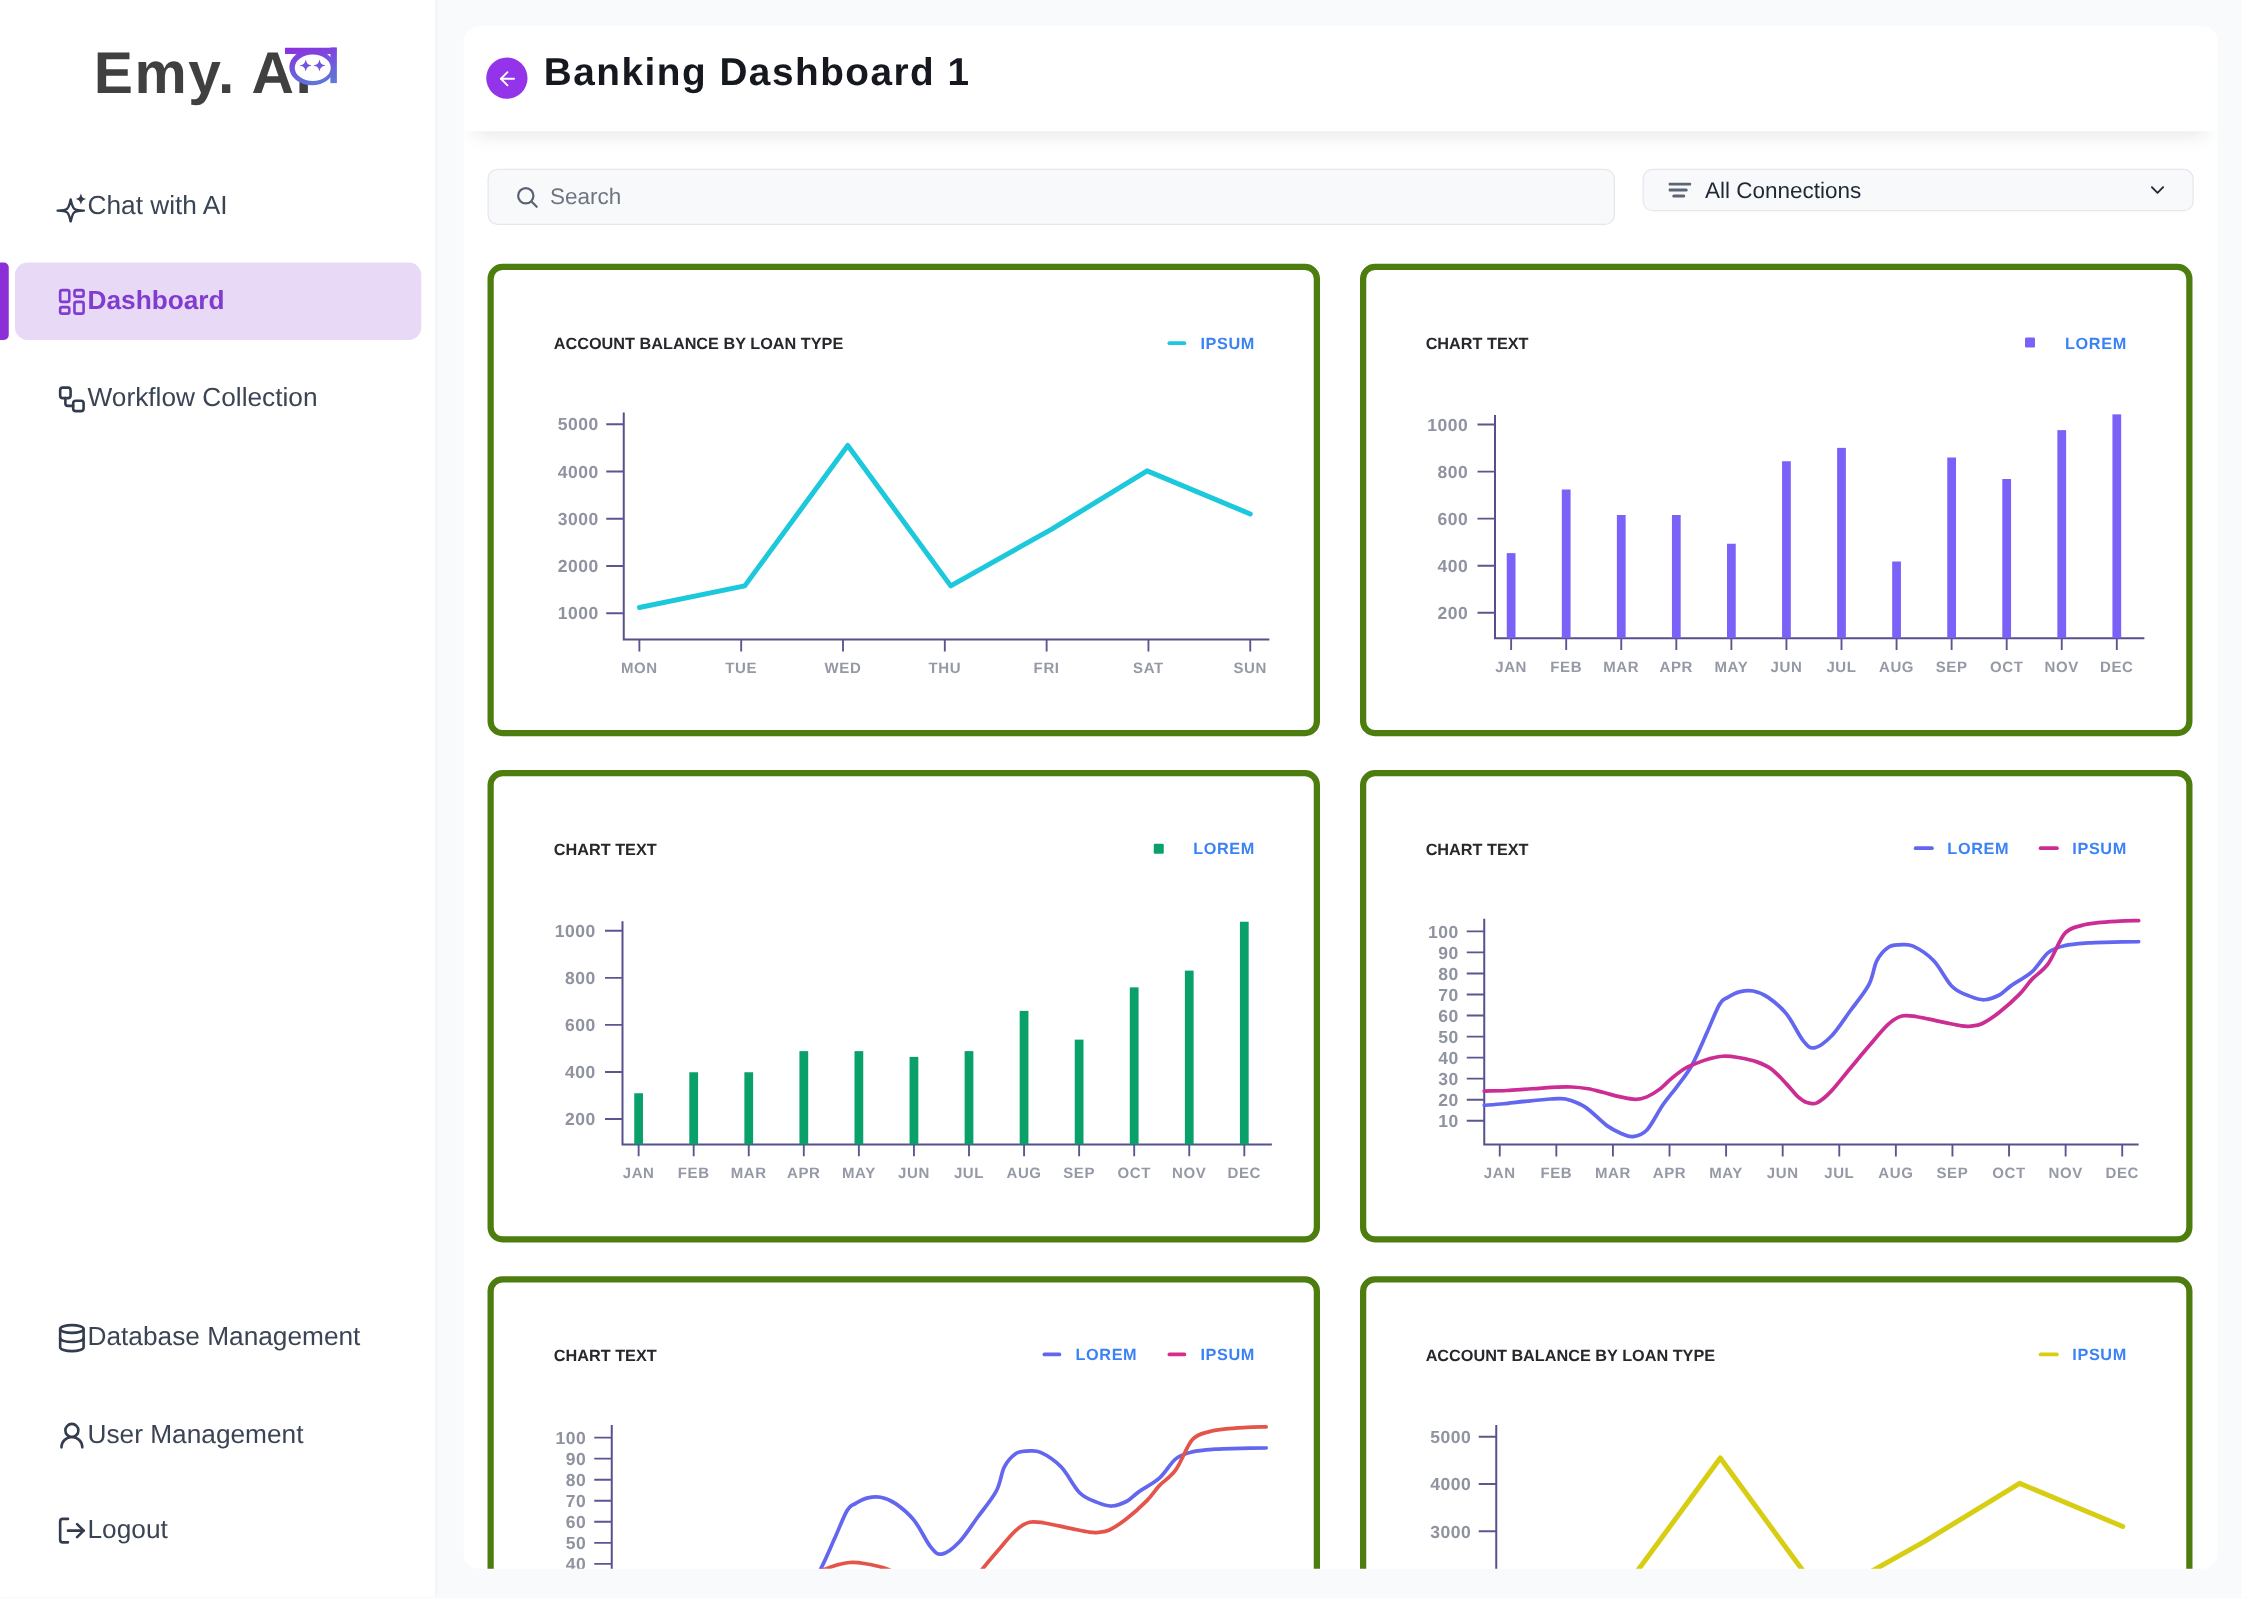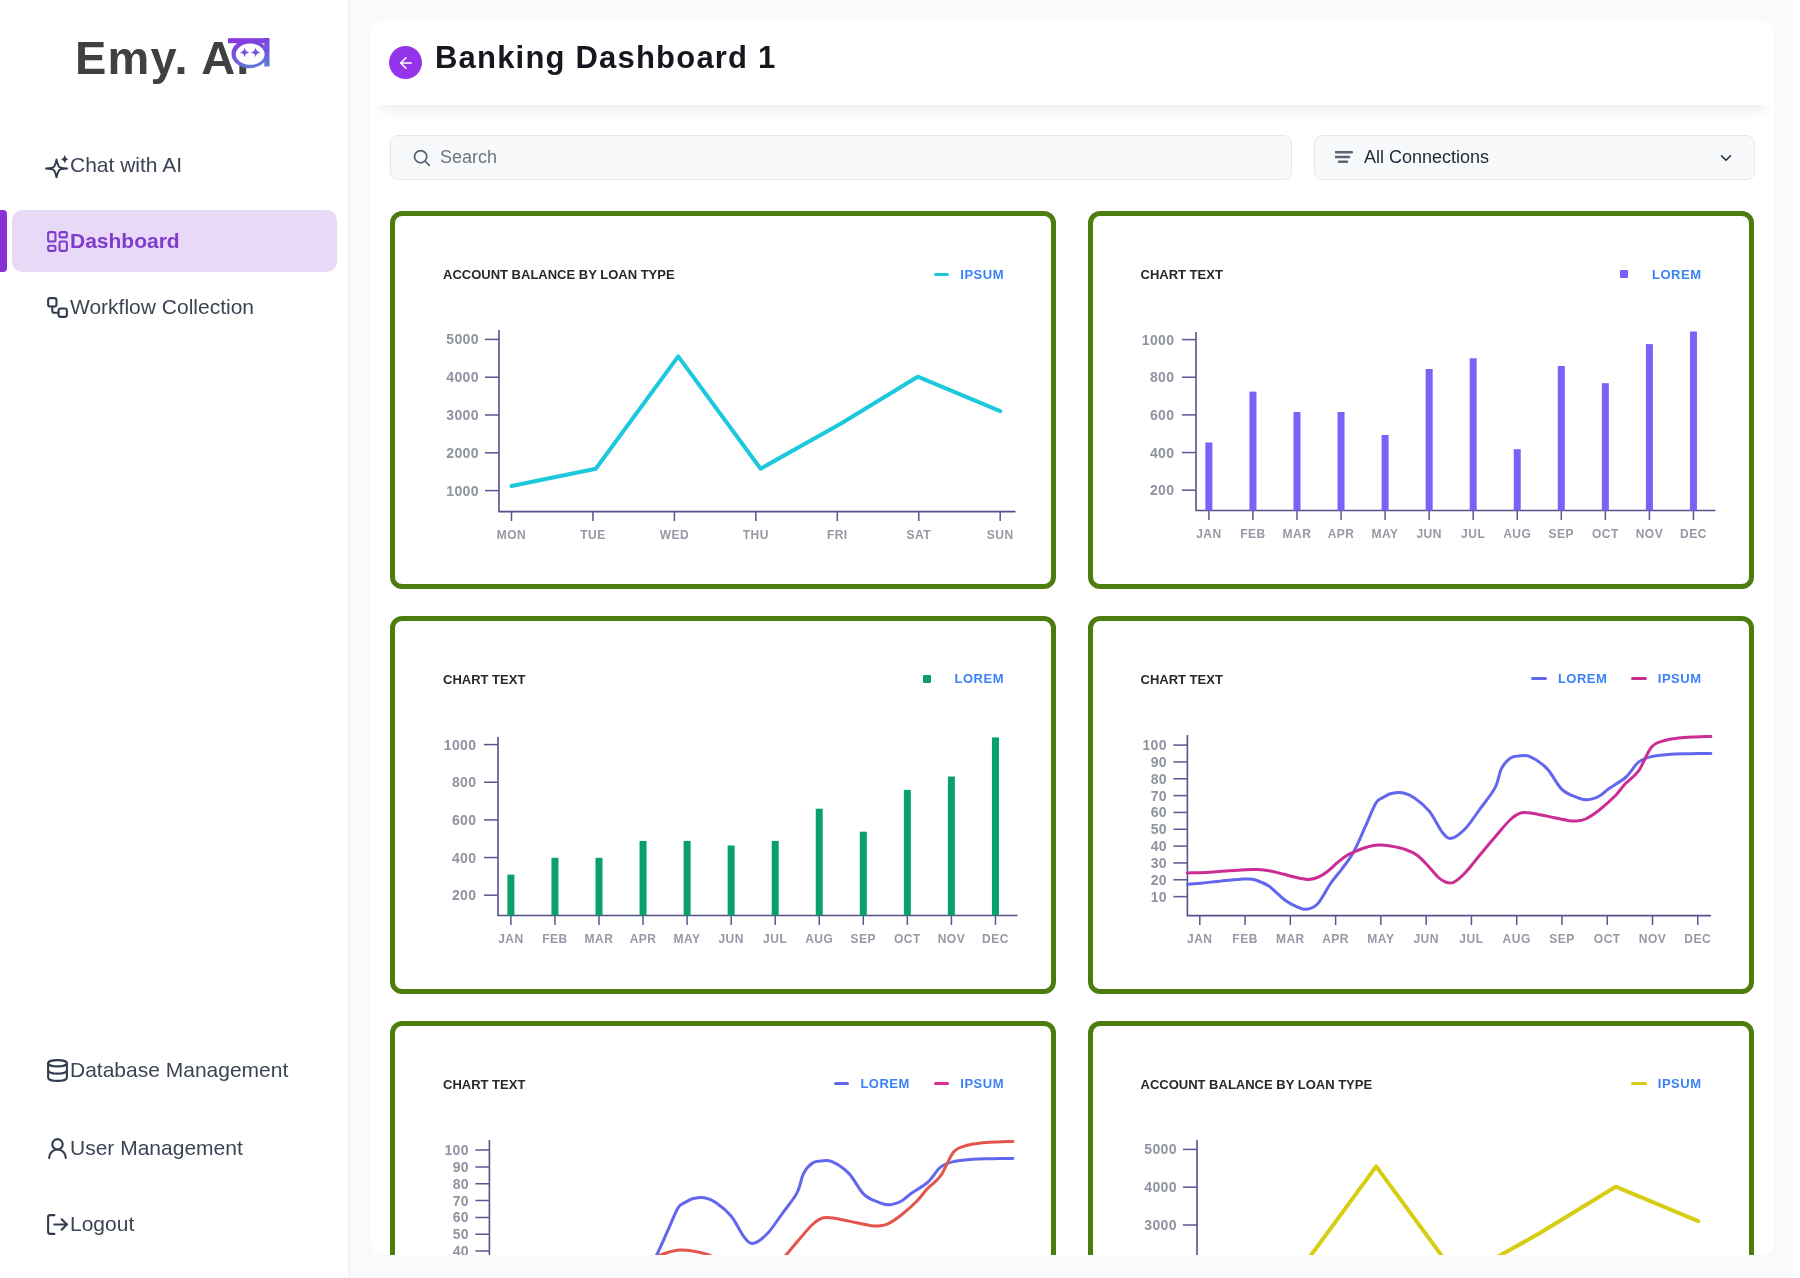--- a/index.html
+++ b/index.html
@@ -26,21 +26,21 @@
 .header { position:absolute; left:0; top:0; width:1403px; height:84px; background:#fff;
   border-radius:12px 12px 0 0; box-shadow:0 12px 16px -10px rgba(25,35,60,.12); z-index:5; }
 .back { position:absolute; left:18px; top:25px; width:33px; height:33px; border-radius:50%;
   background:#9333ea; color:#fff; display:flex; align-items:center; justify-content:center; }
 .htitle { position:absolute; left:64px; top:0; height:84px; display:flex; align-items:center;
   font-size:31px; font-weight:bold; color:#15181e; letter-spacing:1.2px; margin-top:-5px; }
 .search { position:absolute; left:19px; top:114px; width:902px; height:45px; background:#f8f9fb;
   border:1px solid #e5e7ec; border-radius:8px; display:flex; align-items:center; color:#6e7580; }
 .search .sic { margin-left:20px; width:21px; height:21px; color:#596273; flex:none; }
 .search .ph { margin-left:8px; font-size:18px; }
-.conn { position:absolute; left:943px; top:114px; width:441px; height:45px; background:#f8f9fb;
+.conn { position:absolute; left:943px; top:114px; width:441px; height:34px; background:#f8f9fb;
   border:1px solid #e5e7ec; border-radius:8px; display:flex; align-items:center; color:#1f2836; }
 .conn .fic { margin-left:20px; width:18px; height:13px; flex:none; color:#5c6574; }
 .conn .lb { margin-left:11px; font-size:18px; }
 .conn .chev { position:absolute; right:19px; width:18px; height:18px; }
 
 
 .card { position:absolute; width:666px; height:378px; background:#fff;
   border:5px solid #4d7c0f; border-radius:12px; }
 .ct { position:absolute; left:48px; top:51px; font-size:13px; font-weight:bold; color:#27272c;
   letter-spacing:0px; }
@@ -408,21 +408,21 @@
       </div>
   <div class="nav active" style="top:210px">
         <svg class="ic" viewBox="0 0 24 24" fill="none" stroke="currentColor" stroke-width="2" stroke-linecap="round" stroke-linejoin="round" style="color:#7f3ccf">
     <rect width="7" height="9" x="3" y="3" rx="1.5"></rect>
           <rect width="7" height="5" x="14" y="3" rx="1.5"></rect>
     <rect width="7" height="9" x="14" y="12" rx="1.5"></rect>
           <rect width="7" height="5" x="3" y="16" rx="1.5"></rect>
         </svg>
     <span class="lb">Dashboard</span>
       </div>
-  <div class="nav" style="top:276px">
+  <div class="nav" style="top:288px">
         <svg class="ic" viewBox="0 0 24 24" fill="none" stroke="currentColor" stroke-width="2" stroke-linecap="round" stroke-linejoin="round" style="color:#323c4e">
     <rect width="8" height="8" x="3" y="3" rx="2"></rect>
           <path d="M7 11v4a2 2 0 0 0 2 2h4"></path>
     <rect width="8" height="8" x="13" y="13" rx="2"></rect>
         </svg>
     <span class="lb">Workflow Collection</span>
       </div>
   <div class="nav" style="top:1039px">
         <svg class="ic" viewBox="0 0 24 24" fill="none" stroke="currentColor" stroke-width="2" stroke-linecap="round" stroke-linejoin="round" style="color:#323c4e">
     <ellipse cx="12" cy="5" rx="9" ry="3"></ellipse>

